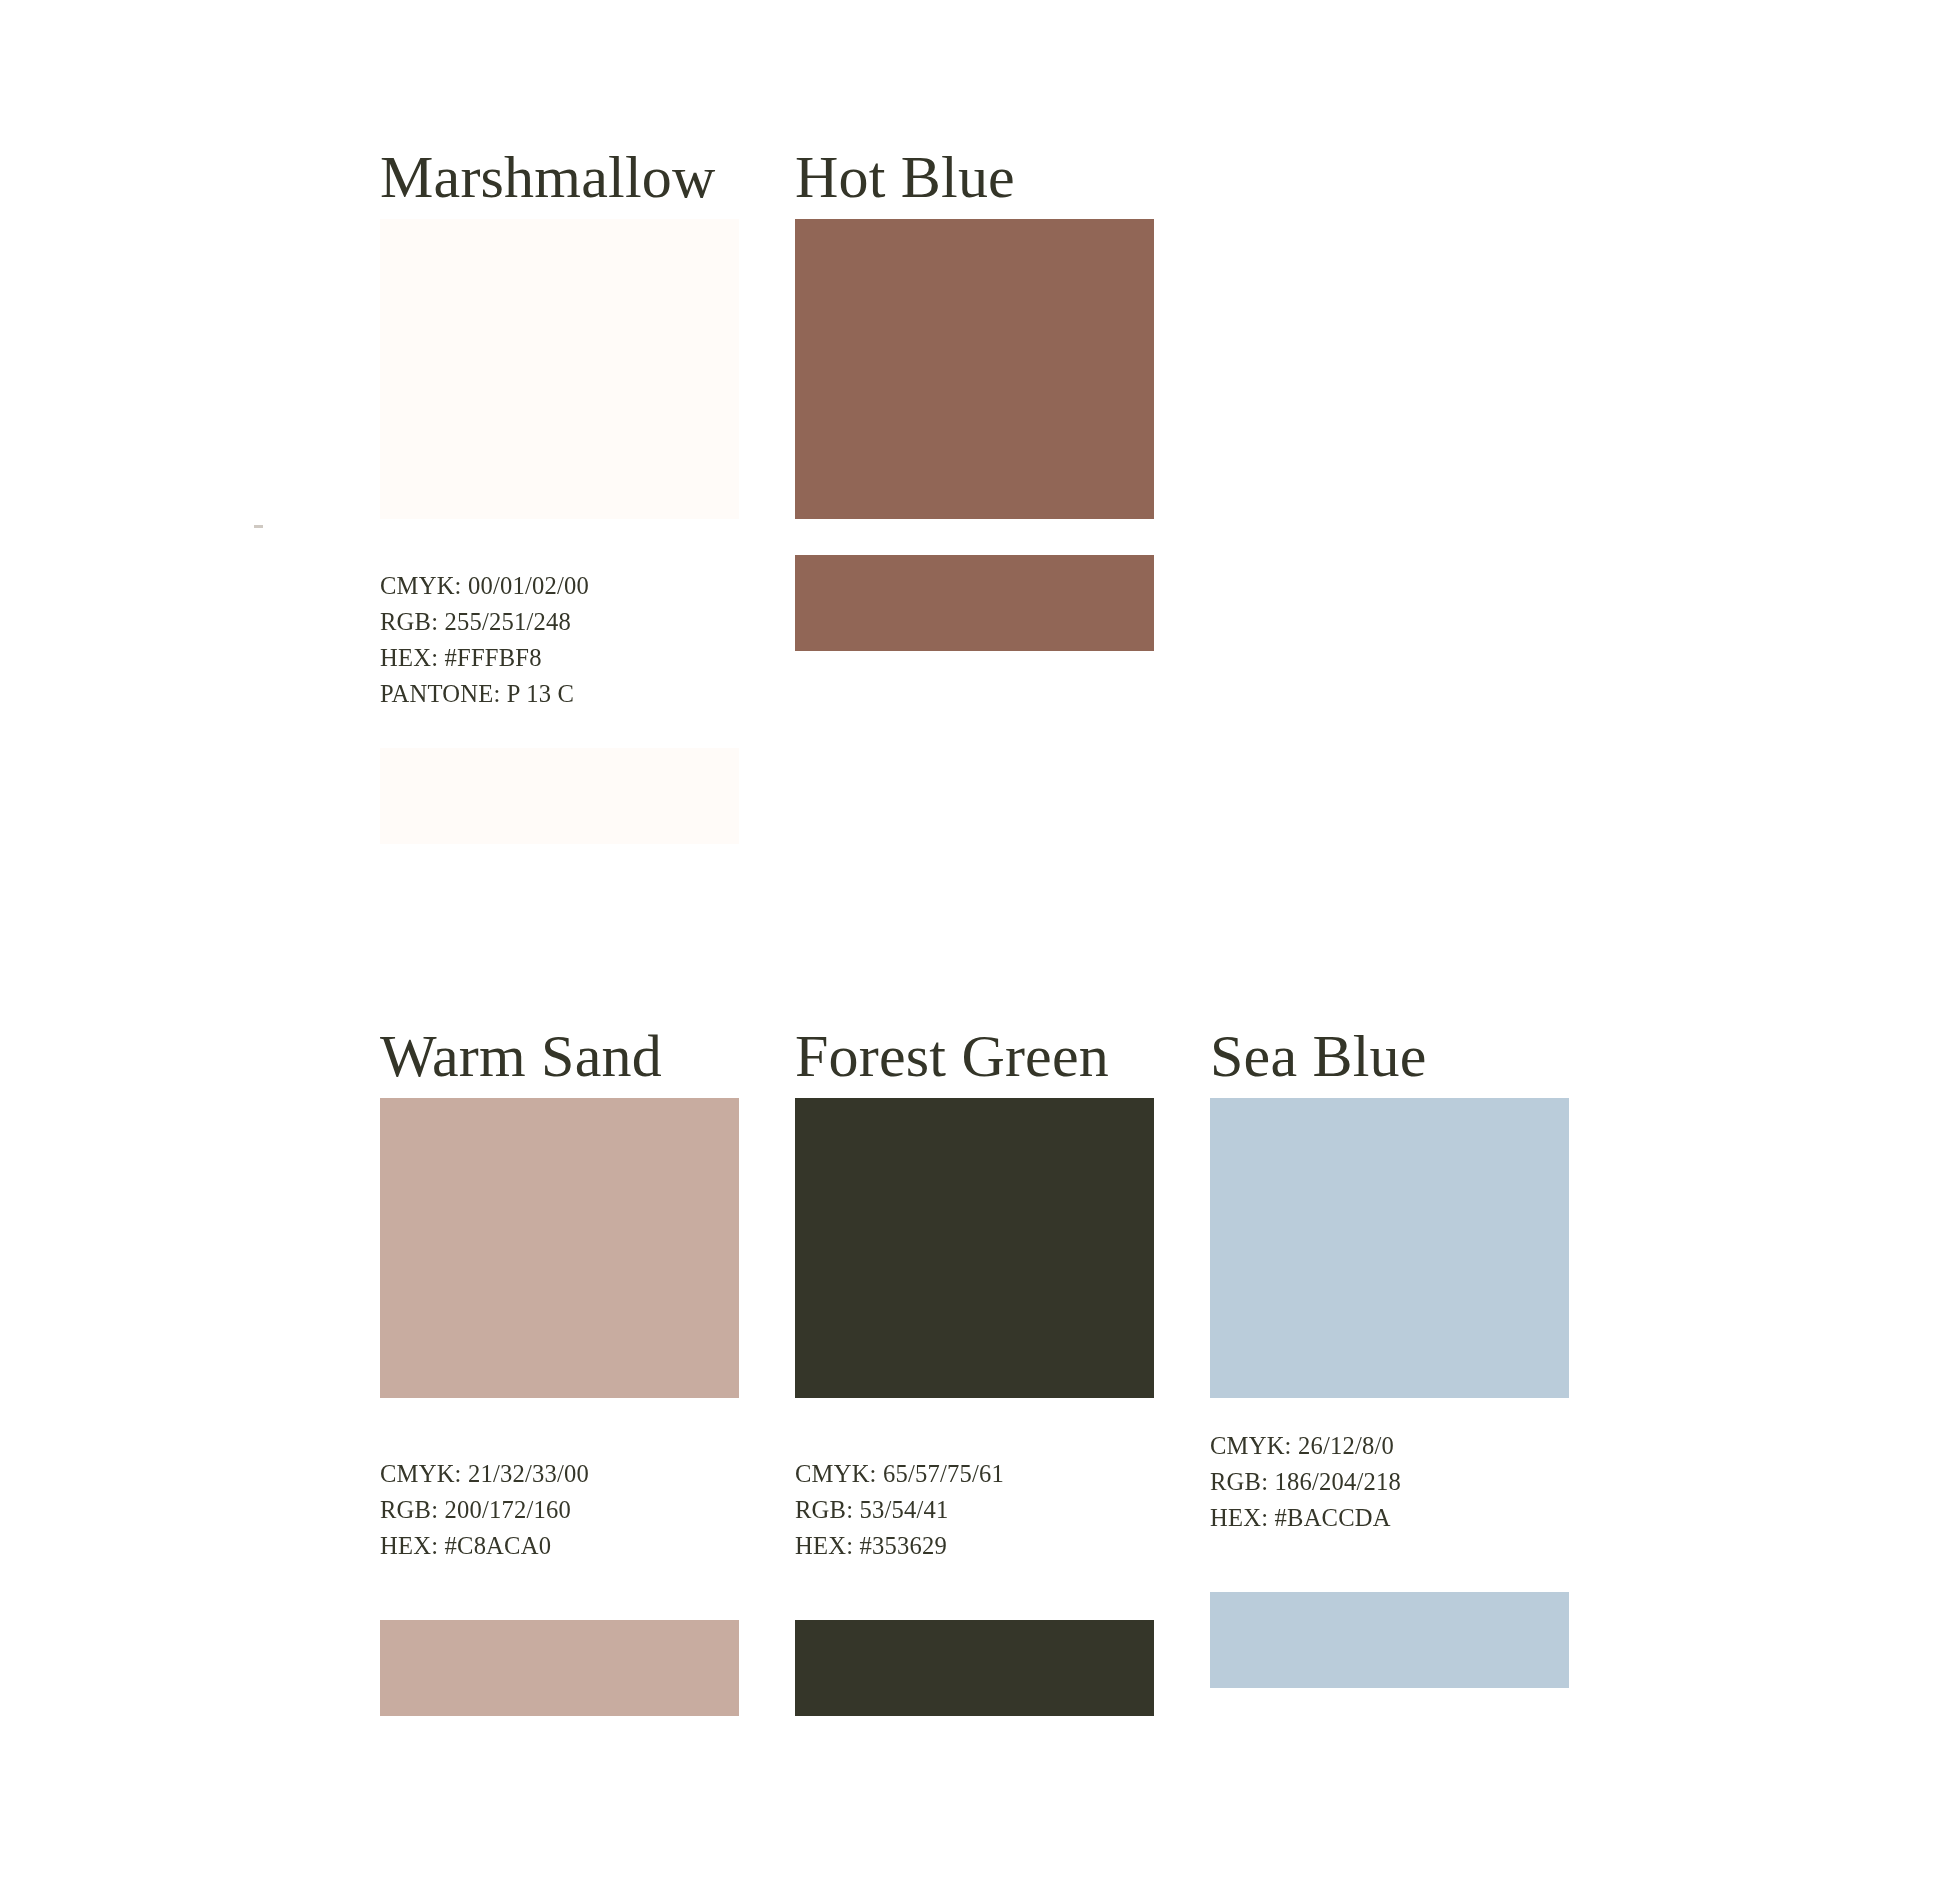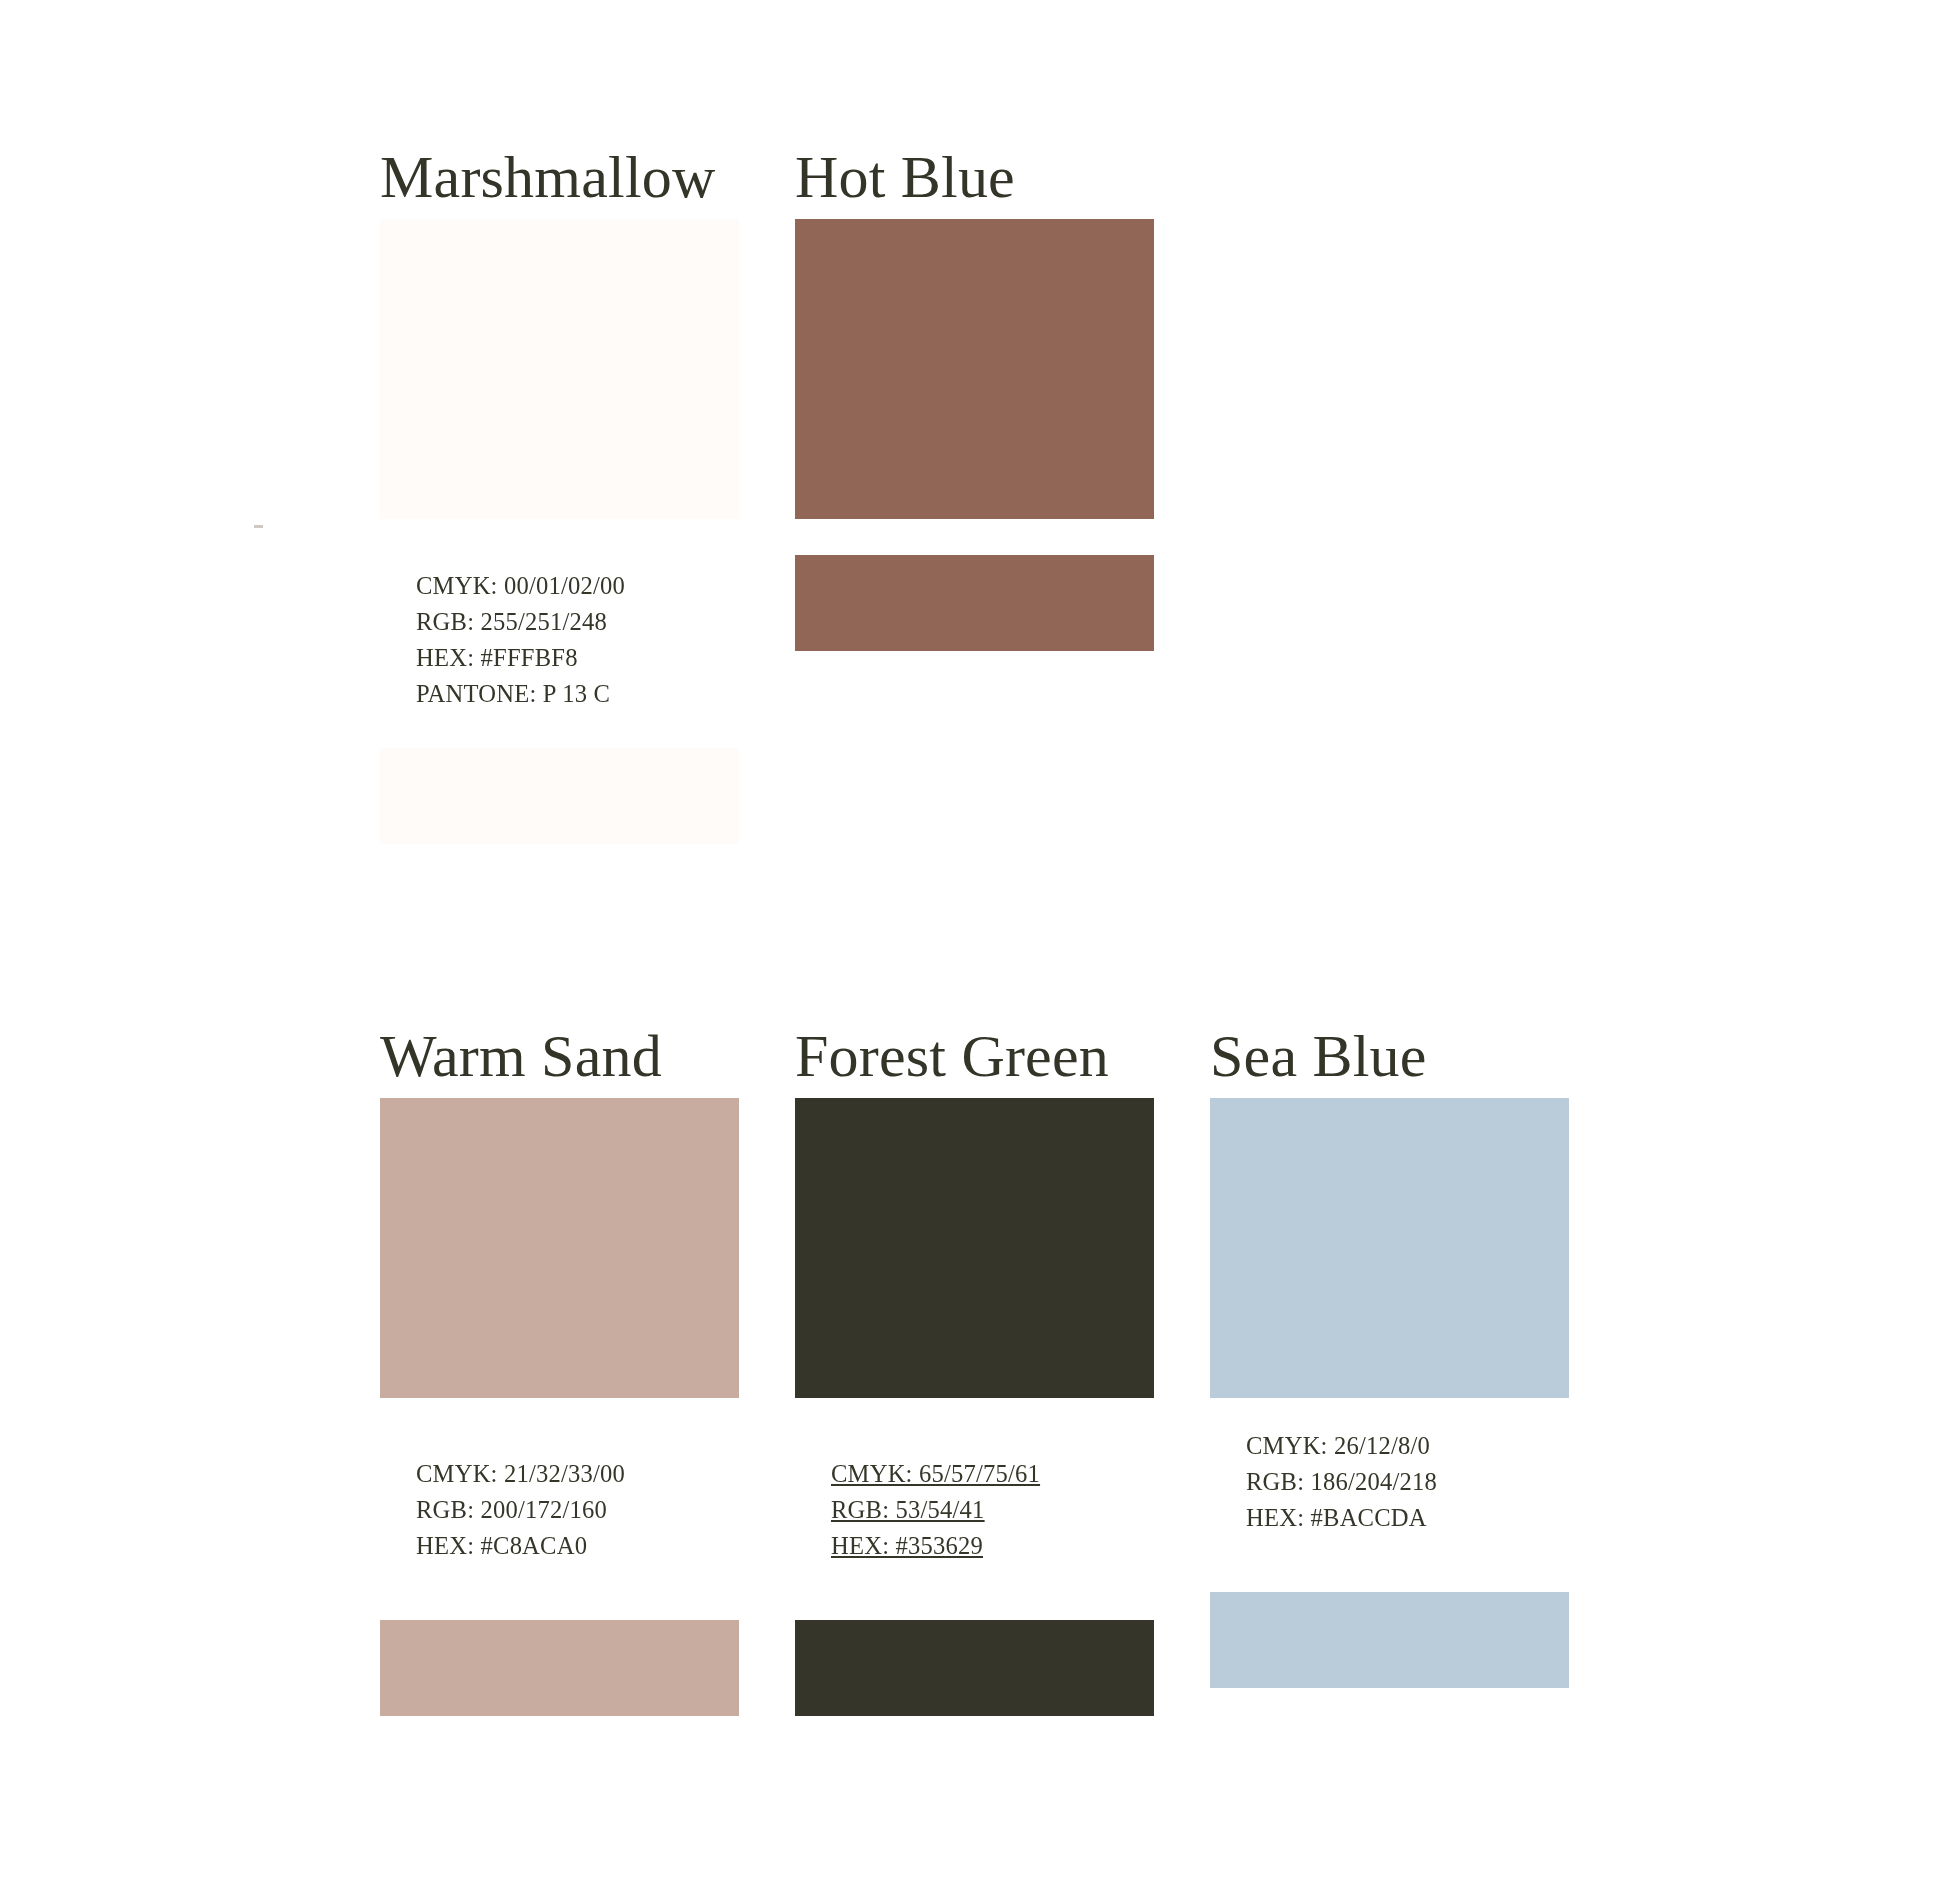--- a/index.html
+++ b/index.html
@@ -63,38 +63,38 @@
 
   .specs {
     margin-top: 0;
     font-family: "Liberation Serif", serif;
     font-size: 24.6px;
     line-height: 36px;
     color: #353629;
     letter-spacing: 0.2px;
     white-space: nowrap;
   }
-  .spec-line { display: block; margin-left: 36px; }
+  .spec-line { display: block; }
 
   .swatch-small {
     width: 359px;
     height: 96px;
   }
 
   
   .pad-specs-a { padding-top: 49px; }
   .pad-specs-b { padding-top: 49px; }
   .pad-specs-c { padding-top: 80px; }
 
   .pad-small-a { margin-top: 36px; }
   .pad-small-b { margin-top: 36px; }
   .pad-small-c { margin-top: 72px; }
 
   .pad-specs-d { padding-top: 58px; }
-  .pad-specs-e { padding-top: 58px; text-decoration: underline; }
+  .pad-specs-e { padding-top: 58px; }
   .pad-specs-f { padding-top: 30px; }
 
   .pad-small-d { margin-top: 56px; }
   .pad-small-e { margin-top: 56px; }
   .pad-small-f { margin-top: 56px; }
 
   .stray-mark {
     position: absolute;
     left: 254px;
     top: 525px;

